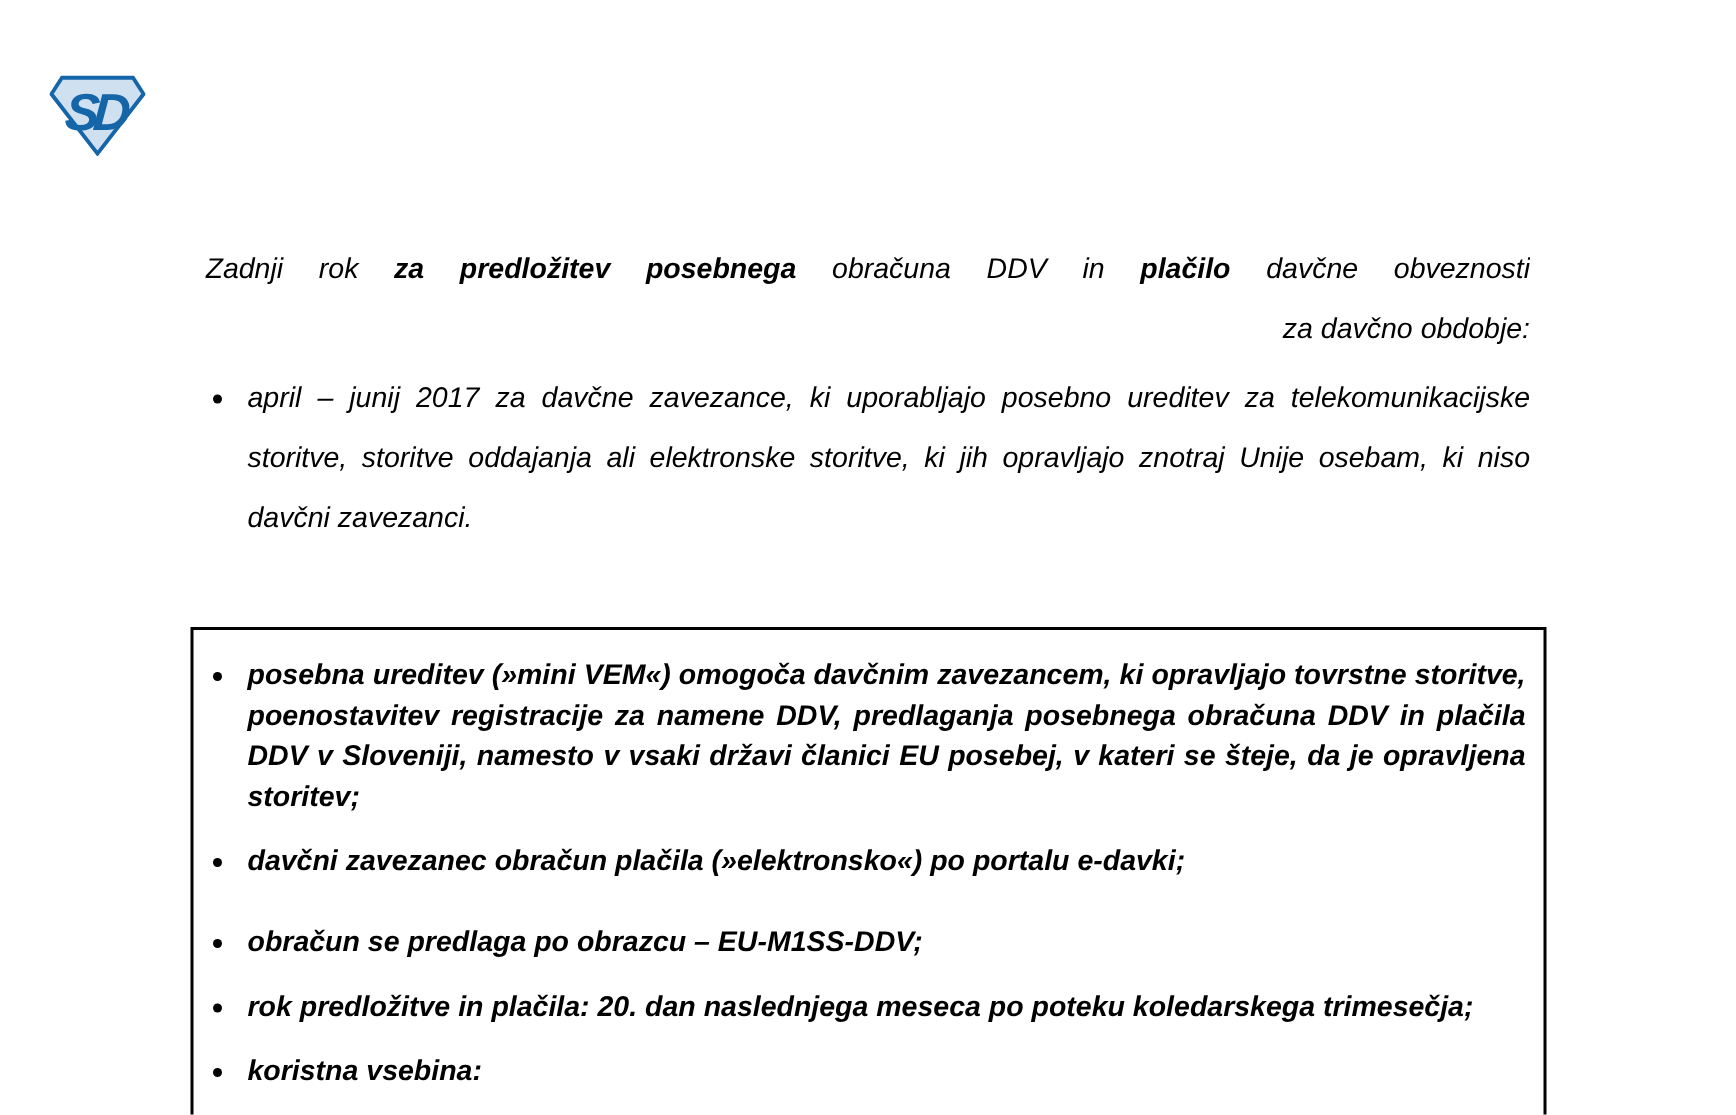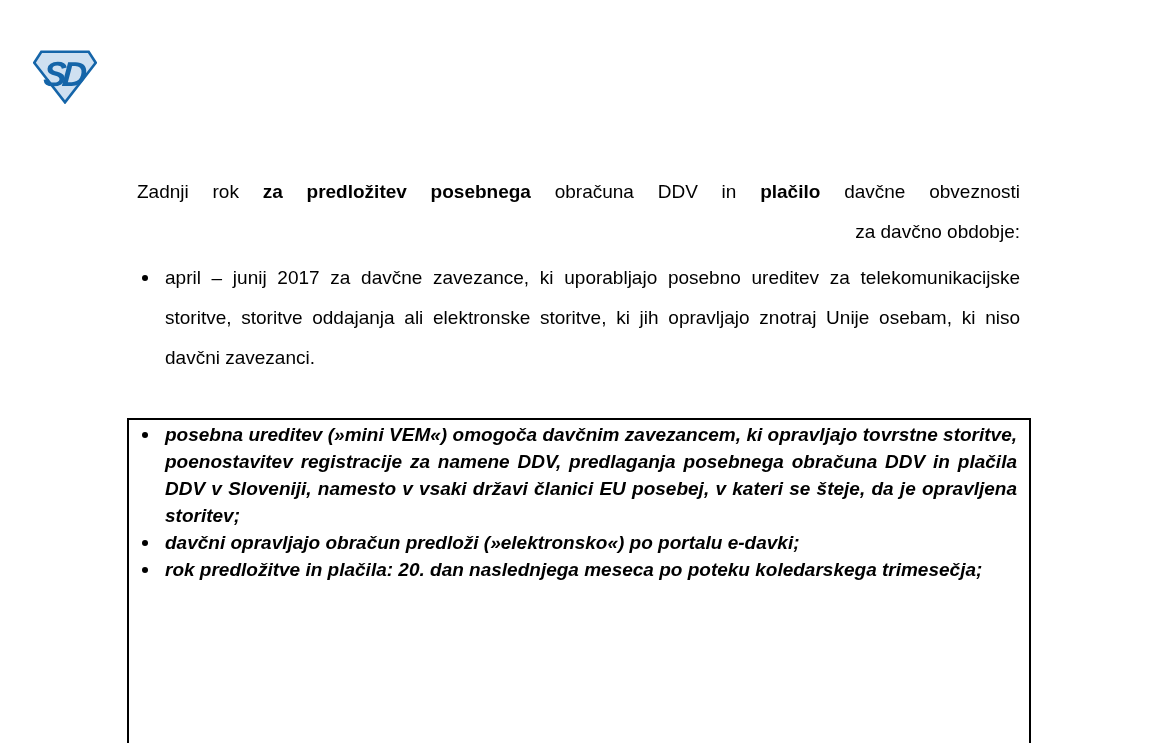--- a/index.html
+++ b/index.html
@@ -12,24 +12,25 @@
     overflow: hidden;
   }
   #page { position: absolute; inset: 0; background: #ffffff; }
 
   
   .logo { position: absolute; left: 33px; top: 47px; width: 64px; height: 57px; }
 
   
   .content {
     position: absolute;
-    left: 137px; top: 172px;
+    left: 137px; top: 160px;
     width: 883px;
     font-size: 19px;
     line-height: 40px;
+    font-style: italic;
   }
   .jline {
     text-align: justify;
     height: 40px;
     overflow: hidden;
   }
   .jline::after { content: ""; display: inline-block; width: 100%; height: 0; }
   .b { font-weight: 700; }
   .plainline { text-align: right; }
 
@@ -65,21 +66,21 @@
     border: 2px solid #000000;
     padding: 1px 12px 0 9px;
     font-size: 19px;
     line-height: 27px;
     font-style: italic;
     font-weight: 700;
   }
   .sbox-heading {
     text-decoration: underline;
   }
-  .sbox .ulist-item { margin-top: 0; }
+  .sbox .ulist-item { margin-top: 16px; }
   .sbox .marker { flex: 0 0 27px; height: 27px; padding-left: 4px; }
   .sbox .gap-before { margin-top: 27px; }
 </style>
 </head>
 <body>
 
 <div id="page">
 
   <svg class="logo" viewBox="0 0 100 88" xmlns="http://www.w3.org/2000/svg">
     <polygon points="13,7 87,7 98,24 50,86 2,24" stroke-width="4" stroke-linejoin="miter" stroke="#1565a9" fill="#cfe0f1"></polygon>
@@ -110,28 +111,40 @@
       <div class="marker">
           <span class="dot"></span>
         </div>
       <div class="itext">posebna ureditev (»mini VEM«) omogoča davčnim zavezancem, ki opravljajo tovrstne storitve, poenostavitev registracije za namene DDV, predlaganja posebnega obračuna DDV in plačila DDV v Sloveniji, namesto v vsaki državi članici EU posebej, v kateri se šteje, da je opravljena storitev;</div>
     </div>
 
     <div class="ulist-item">
       <div class="marker">
           <span class="dot"></span>
         </div>
-      <div class="itext">davčni opravljajo obračun predloži (»elektronsko«) po portalu e-davki;</div>
+      <div class="itext">davčni zavezanec obračun plačila (»elektronsko«) po portalu e-davki;</div>
     </div>
 
+    <div class="ulist-item gap-before">
+      <div class="marker">
+          <span class="dot"></span>
+        </div>
+      <div class="itext">obračun se predlaga po obrazcu – EU-M1SS-DDV;</div>
+    </div>
 
 
     <div class="ulist-item">
       <div class="marker">
           <span class="dot"></span>
         </div>
       <div class="itext">rok predložitve in plačila: 20. dan naslednjega meseca po poteku koledarskega trimesečja;</div>
     </div>
 
+    <div class="ulist-item">
+      <div class="marker">
+          <span class="dot"></span>
+        </div>
+      <div class="itext">koristna vsebina:</div>
+    </div>
 
   </div>
 
 </div>
 
 </body></html>

